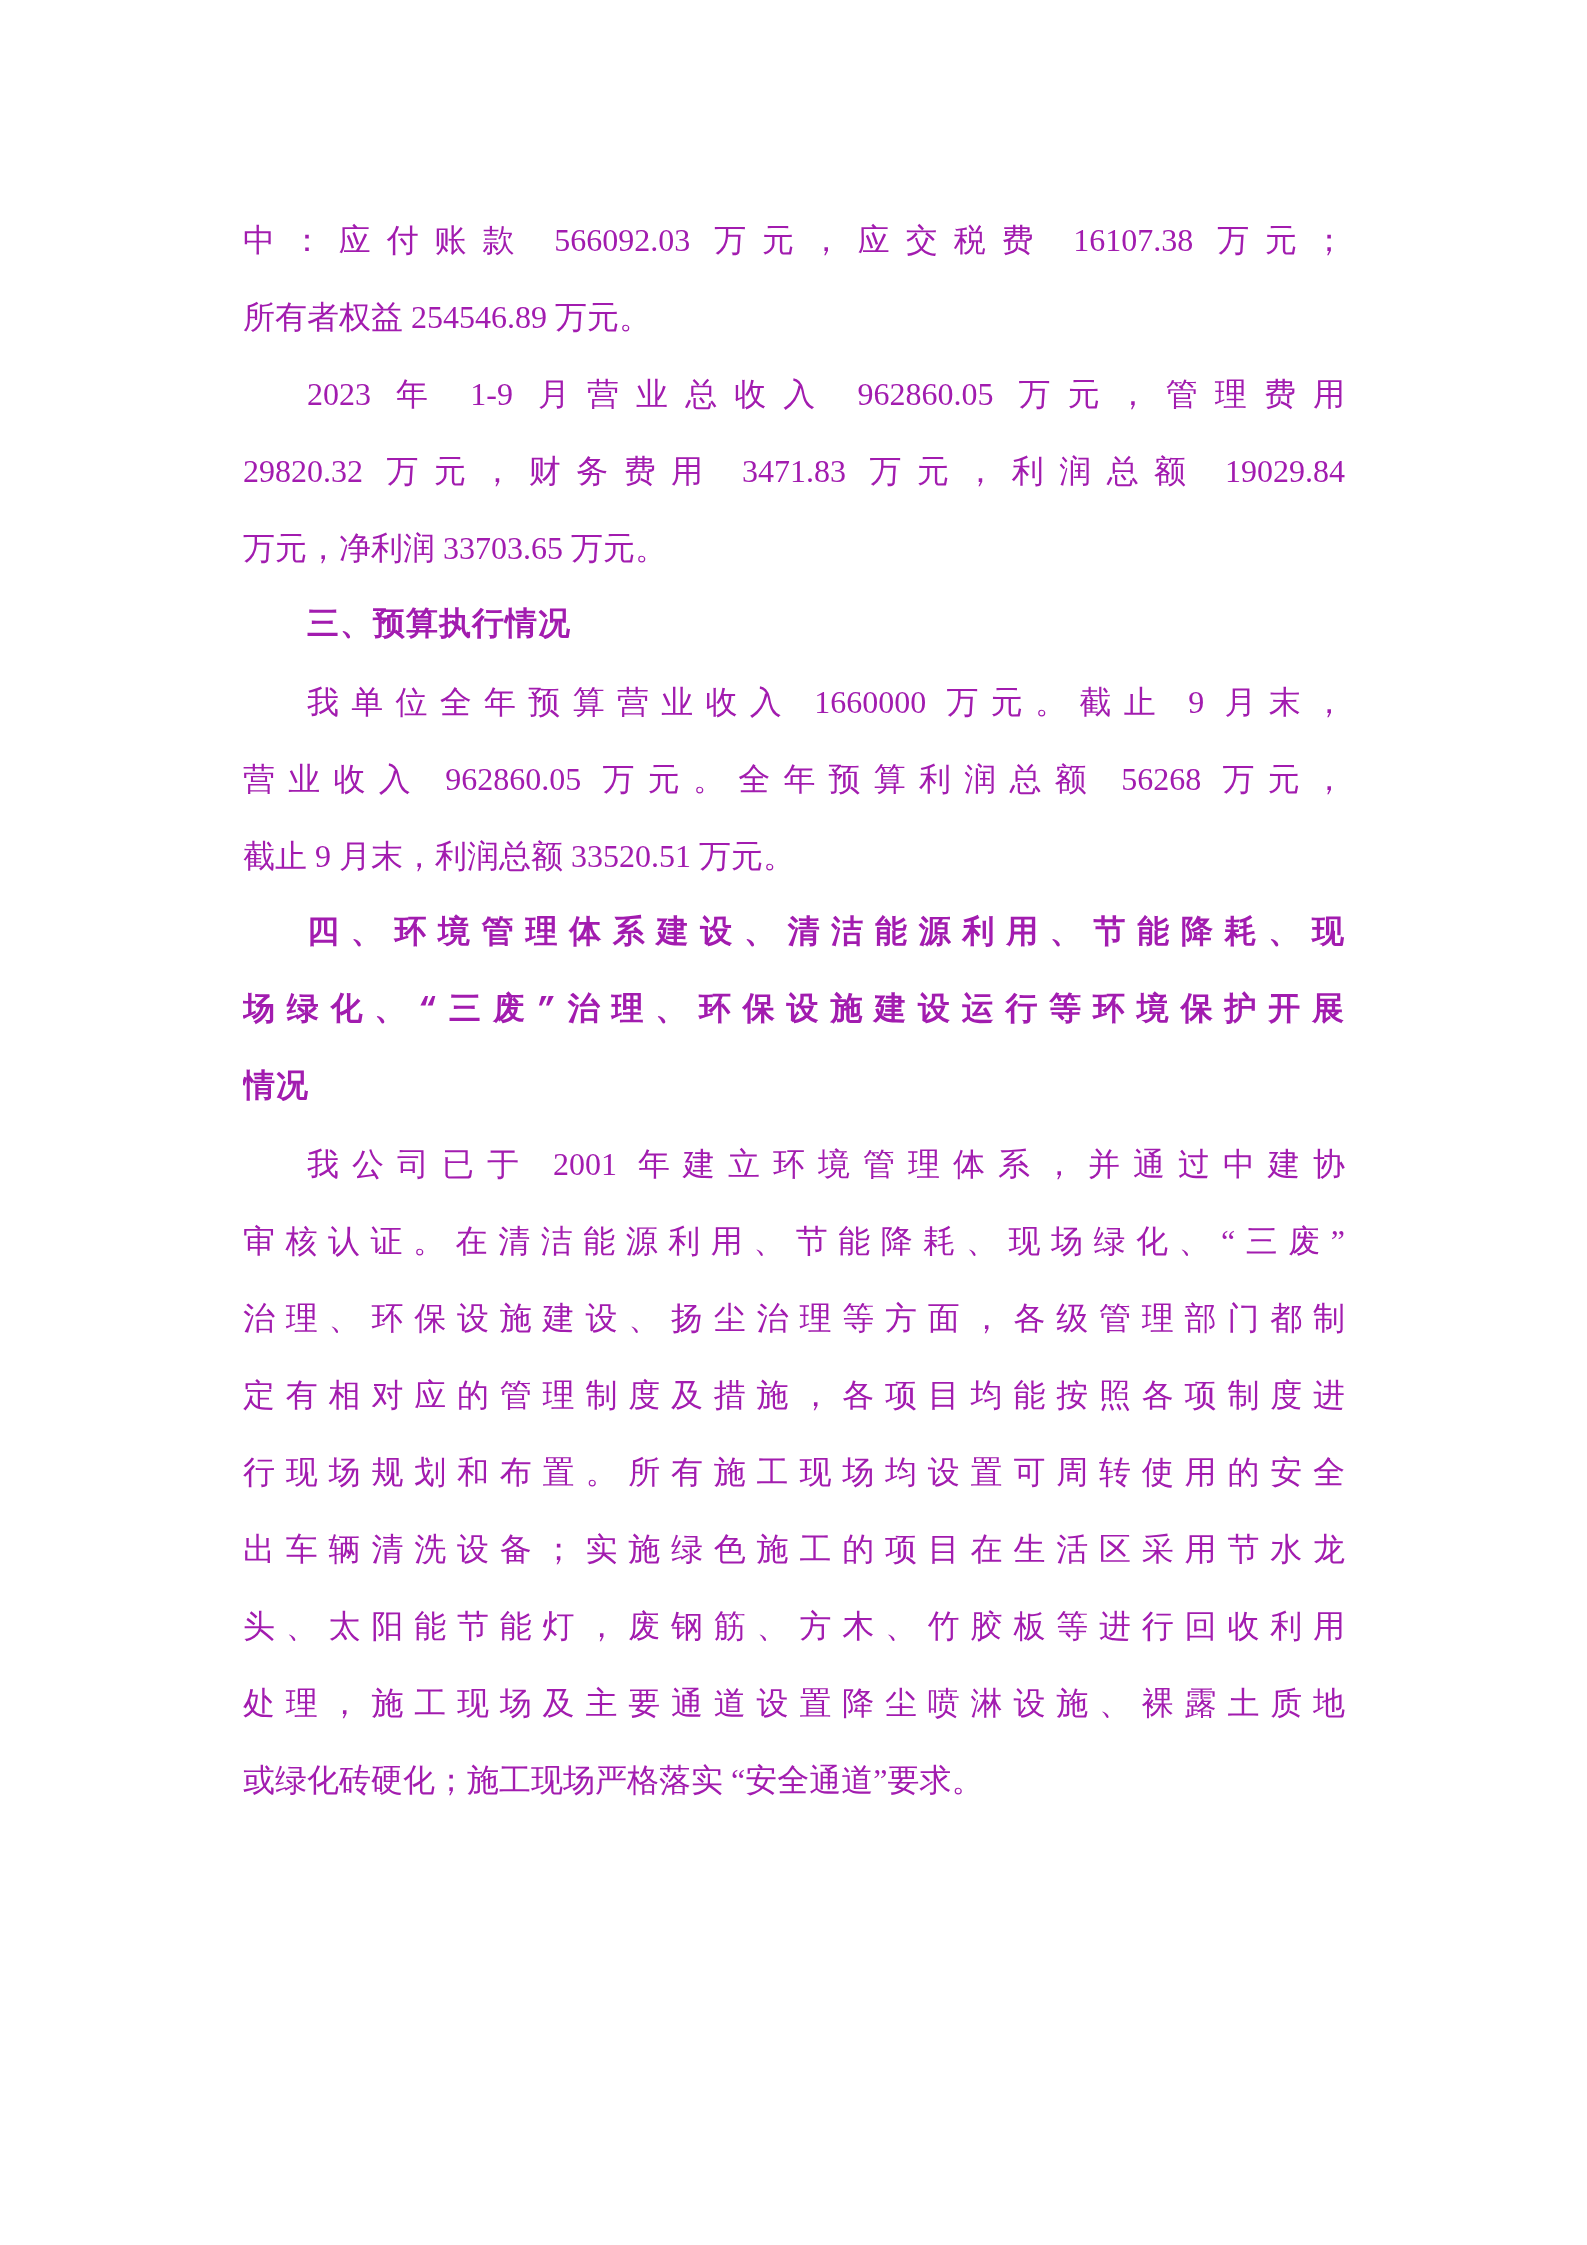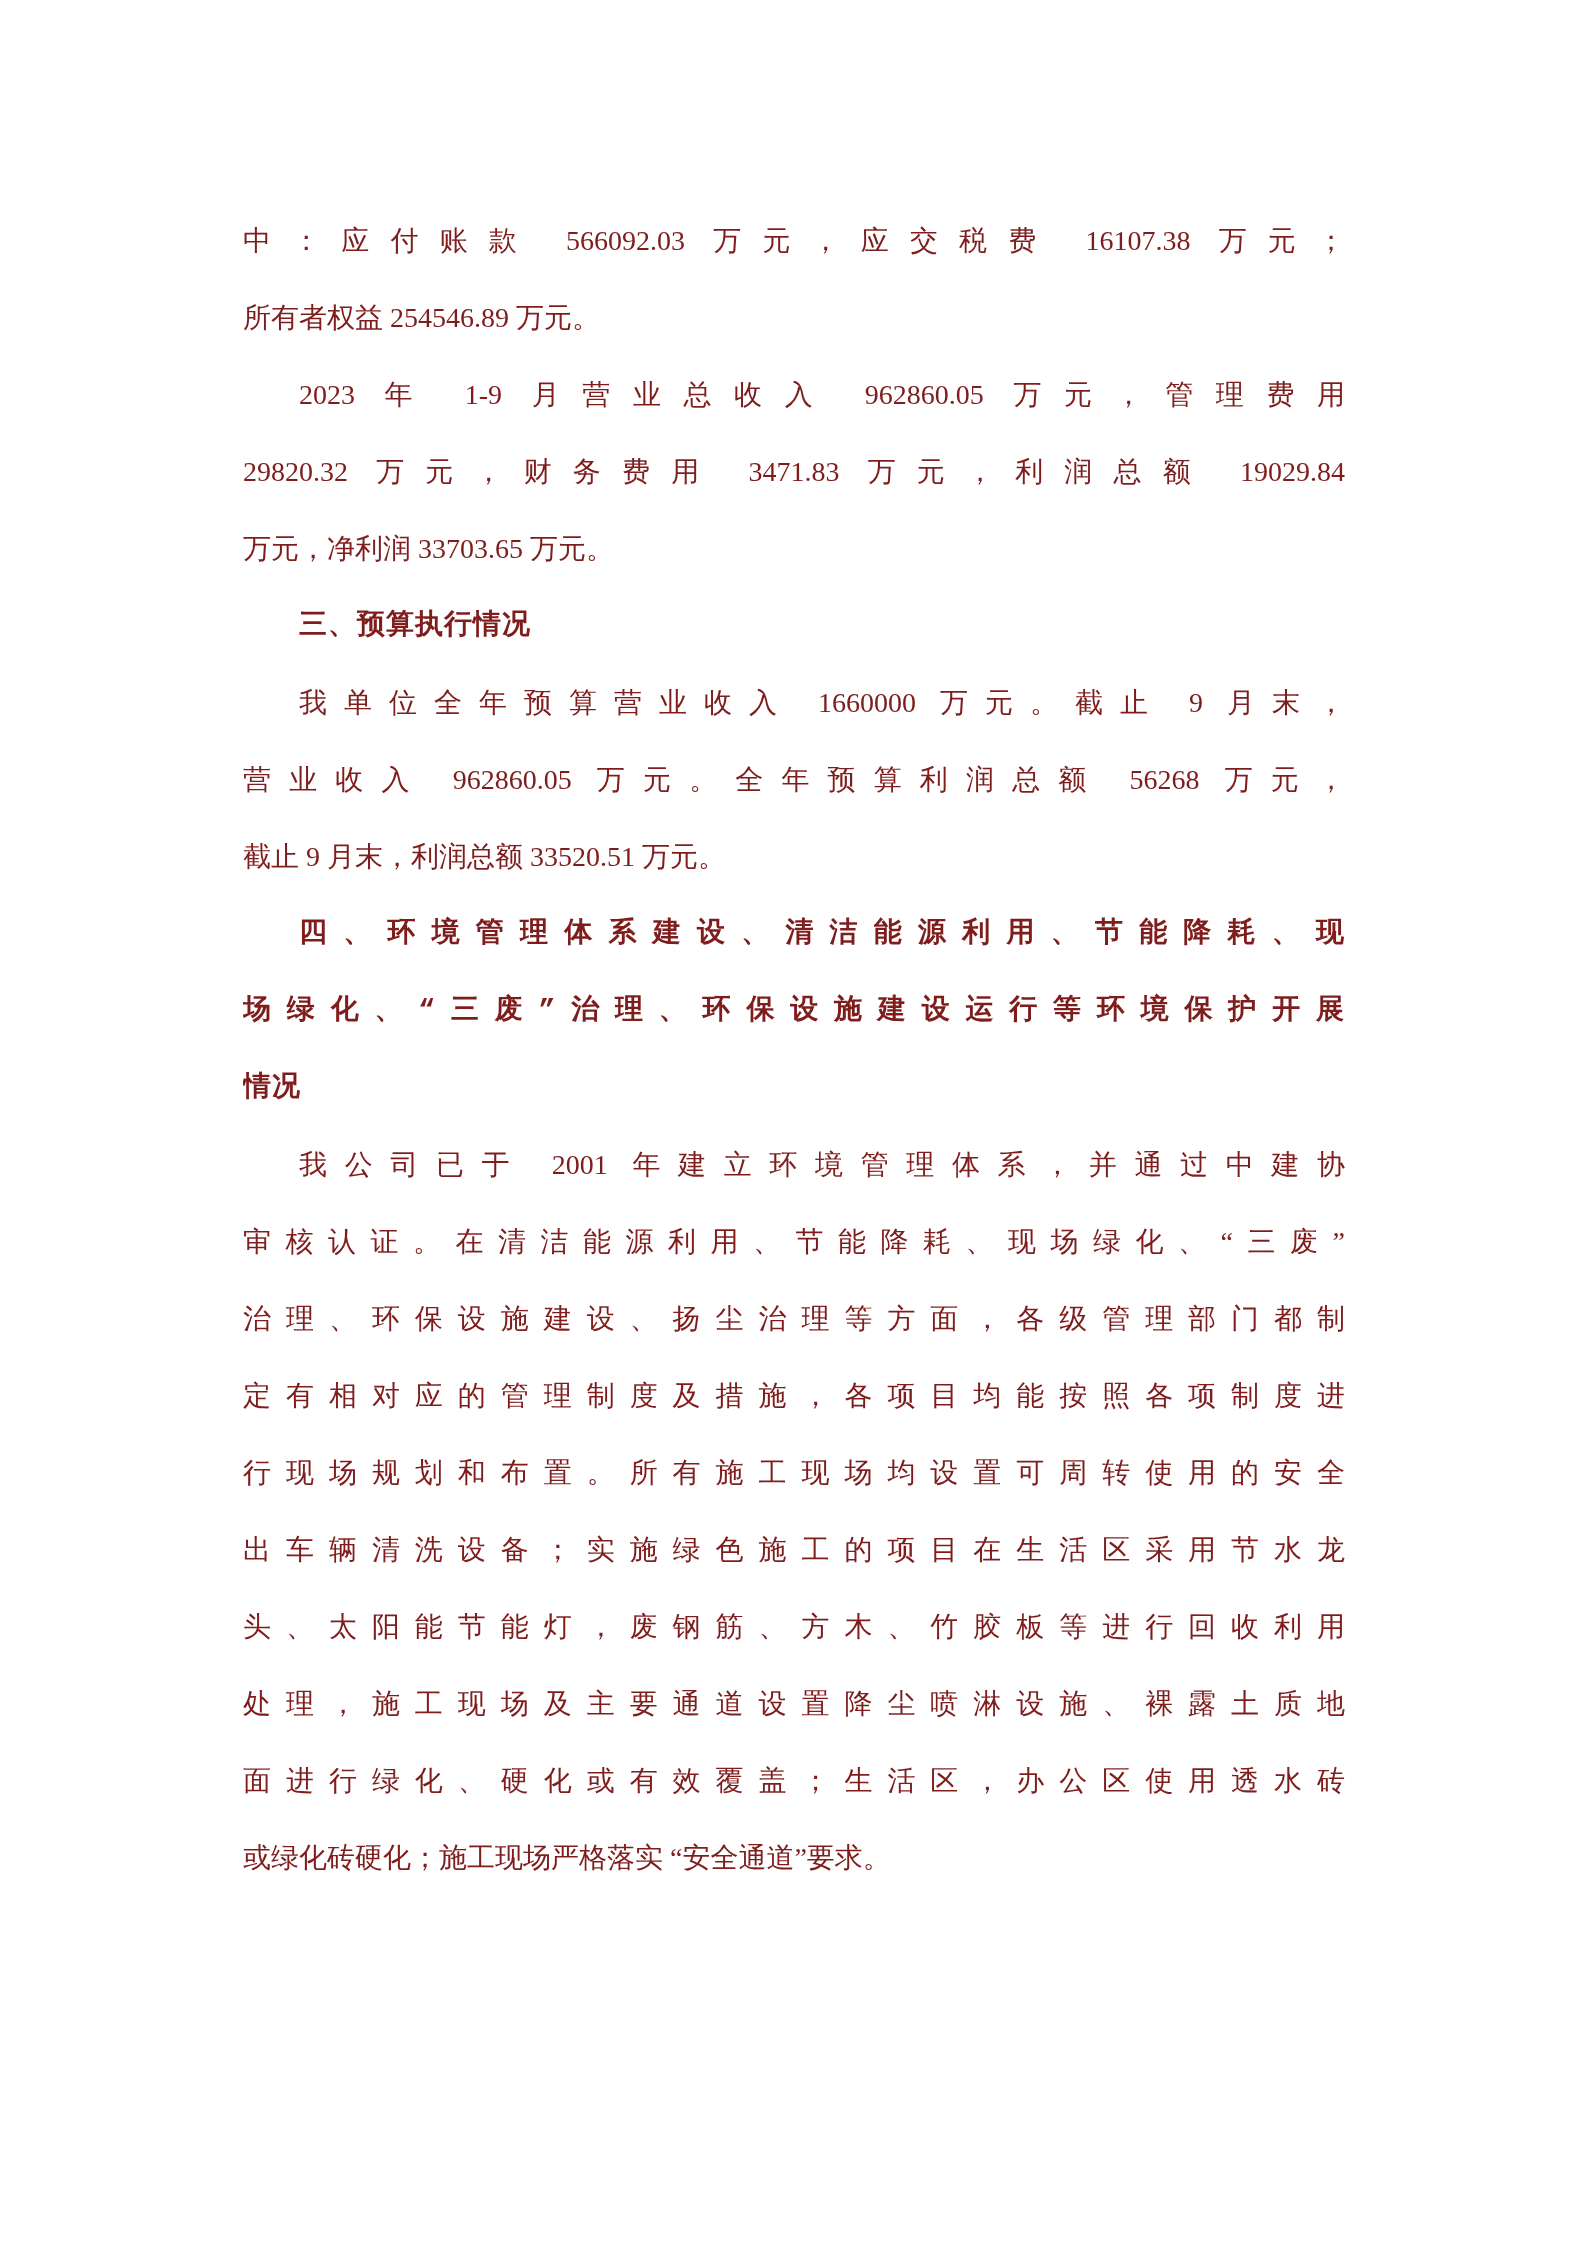--- a/index.html
+++ b/index.html
@@ -19,24 +19,24 @@
     left: 243px;
     top: 202px;
     width: 1102px;
   }
   .paragraph {
     margin: 0;
     padding: 0;
   }
   .line {
     font-family: "Liberation Serif", "DejaVu Serif", serif;
-    font-size: 28px;
+    font-size: 32px;
     line-height: 77px;
     height: 77px;
-    color: #7f1d1d;
+    color: #a21caf;
     text-align: justify;
     text-align-last: justify;
     text-justify: inter-character;
     overflow: hidden;
     white-space: normal;
   }
   .line.last {
     text-align: right;
     text-align-last: left;
   }
@@ -78,17 +78,16 @@
       </div>
       <div class="paragraph body">
         <div class="line indent">我公司已于 2001 年建立环境管理体系，并通过中建协</div>
         <div class="line">审核认证。在清洁能源利用、节能降耗、现场绿化、“三废”</div>
         <div class="line">治理、环保设施建设、扬尘治理等方面，各级管理部门都制</div>
         <div class="line">定有相对应的管理制度及措施，各项目均能按照各项制度进</div>
         <div class="line">行现场规划和布置。所有施工现场均设置可周转使用的安全</div>
         <div class="line">出车辆清洗设备；实施绿色施工的项目在生活区采用节水龙</div>
         <div class="line">头、太阳能节能灯，废钢筋、方木、竹胶板等进行回收利用</div>
         <div class="line">处理，施工现场及主要通道设置降尘喷淋设施、裸露土质地</div>
-        <div class="line">面进行绿化、硬化或有效覆盖；生活区，办公区使用透水砖</div>
         <div class="line last">或绿化砖硬化；施工现场严格落实 “安全通道”要求。</div>
       </div>
     </div>
 </div>
 
 </body></html>

